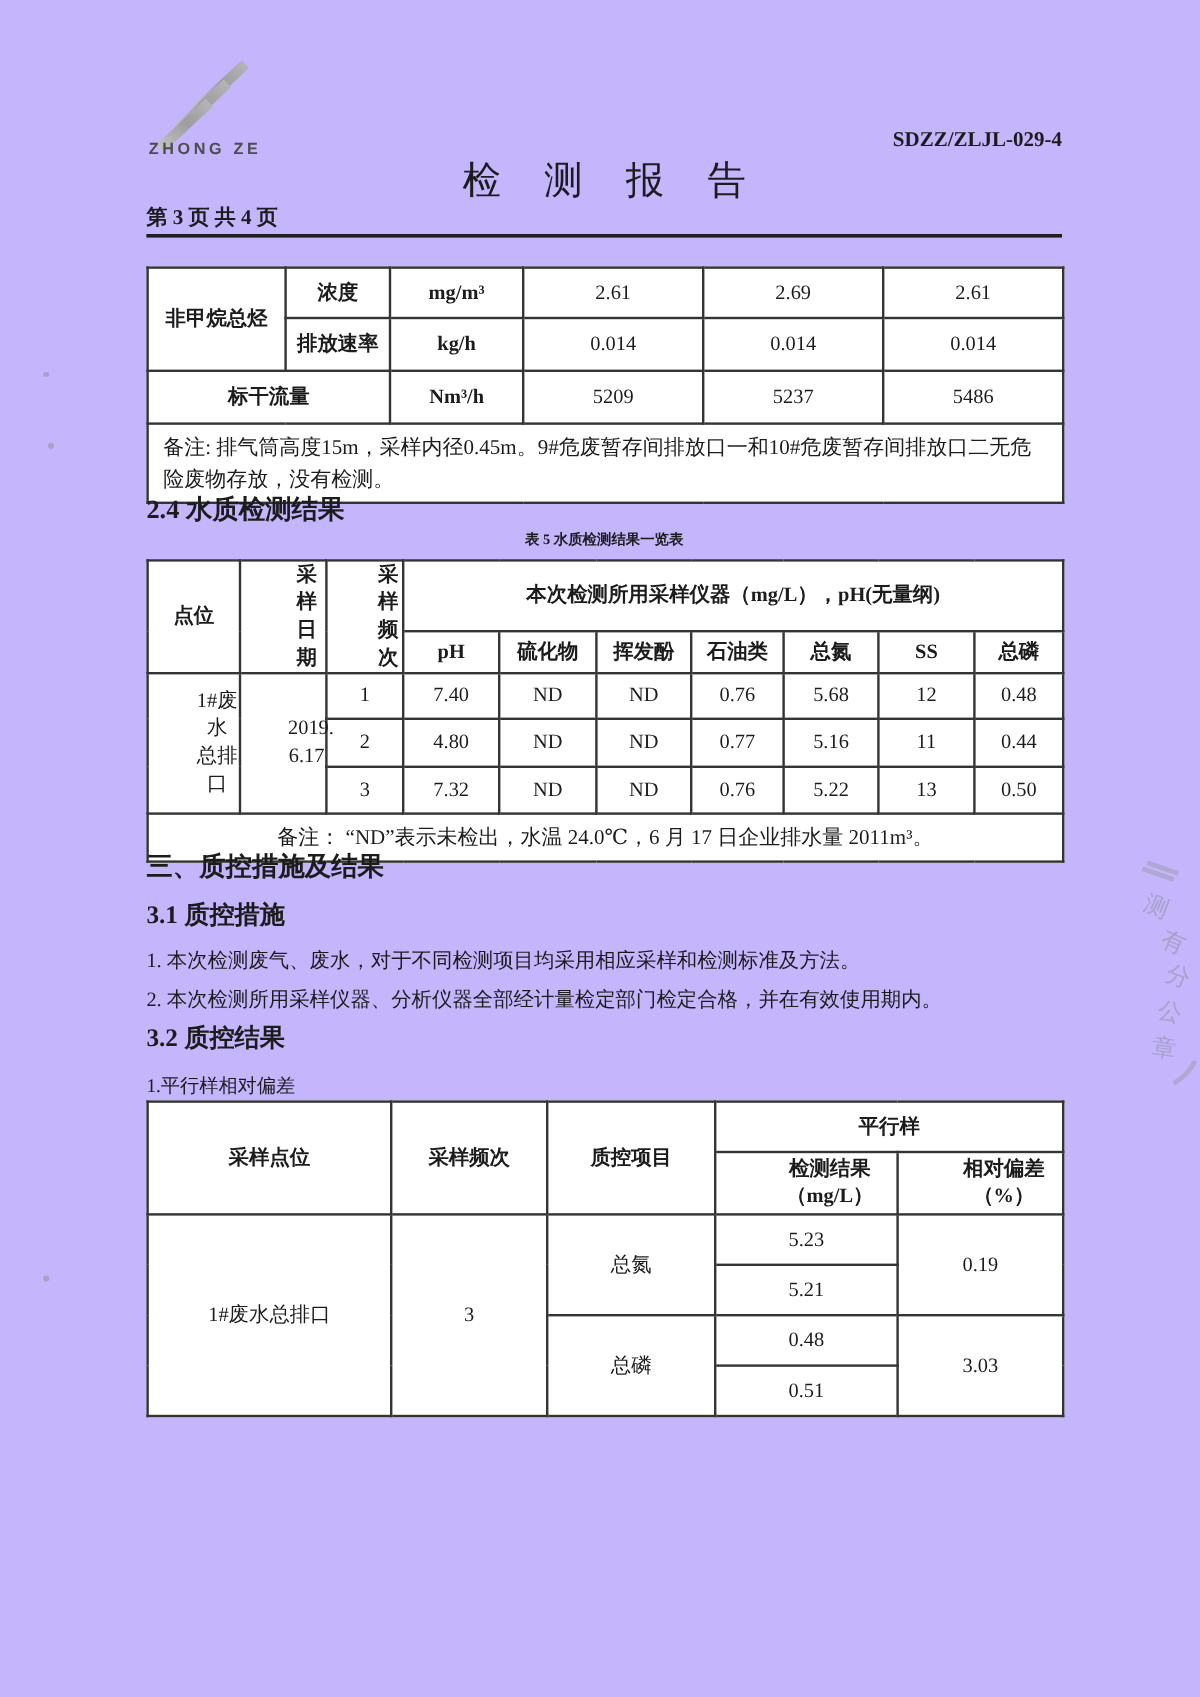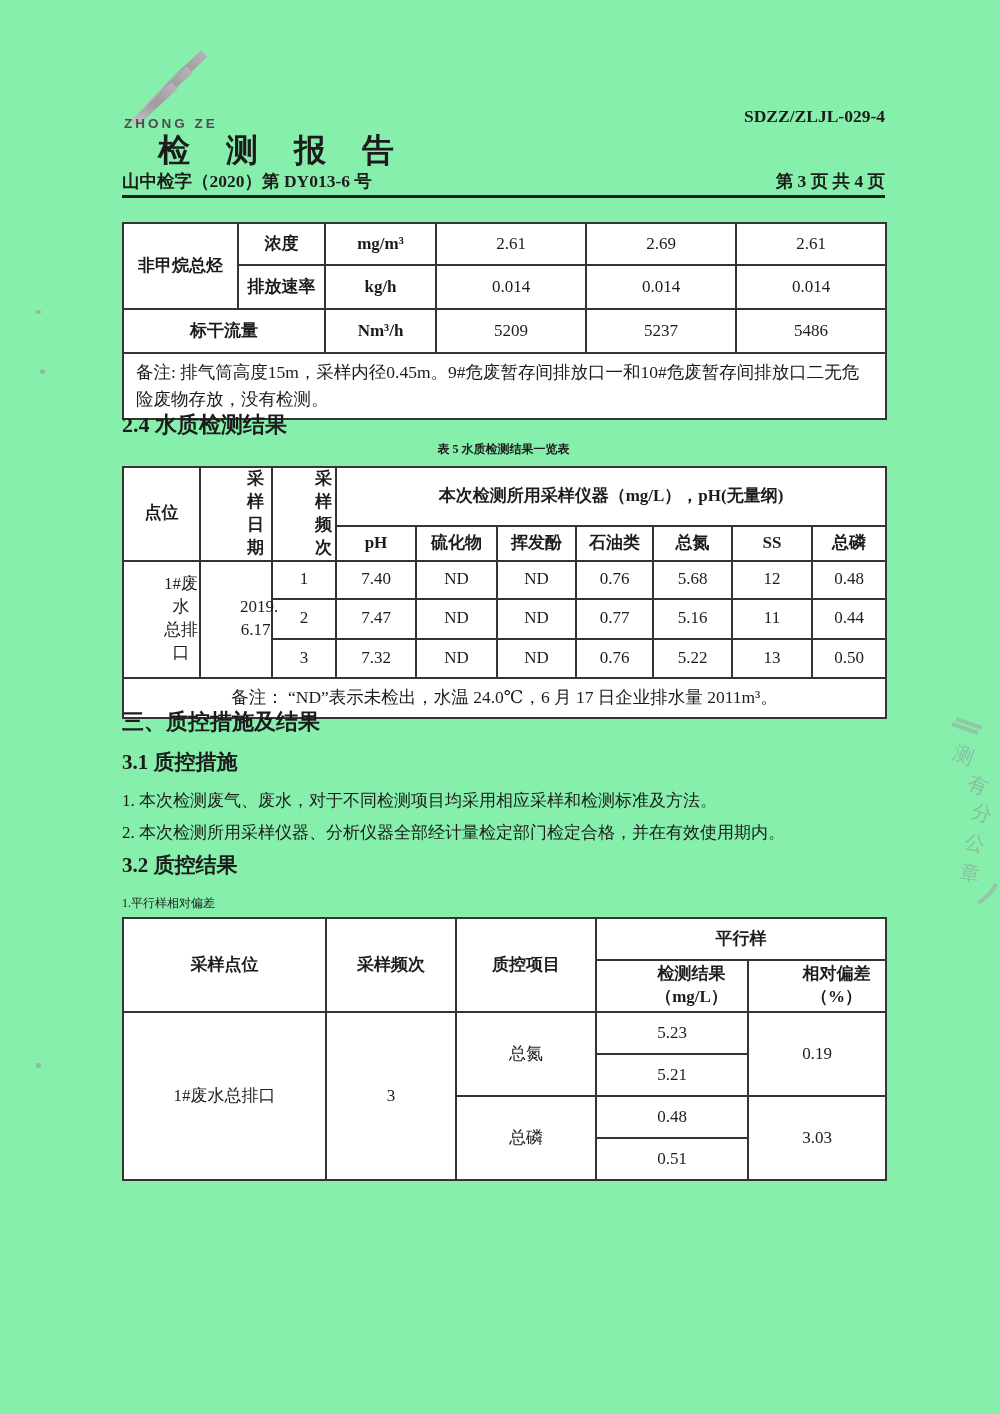--- a/index.html
+++ b/index.html
@@ -1,34 +1,34 @@
 <!DOCTYPE html>
 <html><head>
 <meta charset="utf-8">
 <style>
   html,body{margin:0;padding:0;background:#ffffff;}
   .page{
-    position:relative;width:1000px;height:1414px;background:#86efac;overflow:hidden;
+    position:relative;width:1000px;height:1414px;background:#c4b5fd;overflow:hidden;
     font-family:"Liberation Serif","DejaVu Serif",serif;color:#1c1c1c;
   }
   
   .logo{position:absolute;left:112px;top:64px;width:140px;height:70px;}
   .logo .stripes{position:absolute;left:0;top:0;width:110px;height:52px;}
   .stripe{position:absolute;width:56px;height:9px;background:linear-gradient(90deg,#c2c2c2,#9d9da0 55%,#b5b5b7);transform:rotate(-43deg);border-radius:1px;}
   .stripe.s1{left:44px;top:4px;}
   .stripe.s2{left:29px;top:20px;}
   .stripe.s3{left:14px;top:36px;}
   .logo .logo-text{
     position:absolute;left:12px;top:52px;font-family:"Liberation Sans","DejaVu Sans",sans-serif;
     font-size:13.5px;font-weight:bold;letter-spacing:3px;color:#4d4d4f;
   }
   .doc-code{position:absolute;top:106px;left:122px;width:763px;text-align:right;font-weight:bold;font-size:17.5px;}
   .title{
-    position:absolute;top:129px;left:122px;width:763px;text-align:left;
-    font-size:32px;font-weight:bold;letter-spacing:36px;text-indent:36px;white-space:nowrap;
+    position:absolute;top:129px;left:122px;width:763px;text-align:center;
+    font-size:32px;font-weight:normal;letter-spacing:36px;text-indent:36px;white-space:nowrap;
   }
   .header-row{position:absolute;top:169px;left:122px;width:763px;display:flex;justify-content:space-between;font-weight:bold;font-size:17.5px;}
   .header-rule{position:absolute;top:195px;left:122px;width:763px;height:3px;background:#1f1f1f;}
   
   table{border-collapse:collapse;table-layout:fixed;position:absolute;left:122px;width:763px;background:#fff;}
   td,th{border:2px solid #343434;text-align:center;vertical-align:middle;padding:0;font-size:17px;font-weight:normal;line-height:1.35;}
   th{font-weight:bold;}
   .lbl{font-weight:bold;}
   .two-line span{display:block;padding-left:39px;}
   .note-cell{text-align:left;padding:5px 12px;font-size:17.5px;line-height:27px;height:52px;}
@@ -36,21 +36,21 @@
   
   .gas-table{top:222px;}
   .sec-24{position:absolute;top:410px;left:122px;font-size:22px;font-weight:bold;}
   .tbl5-caption{position:absolute;top:441px;left:122px;width:763px;text-align:center;font-size:12px;font-weight:bold;}
   .water-table{top:466px;}
   .sec-3{position:absolute;top:707px;left:122px;font-size:22px;font-weight:bold;}
   .sec-31{position:absolute;top:748px;left:122px;font-size:21px;font-weight:bold;}
   .qc-items{position:absolute;top:788px;left:122px;width:763px;font-size:17px;}
   .qc-items div{margin-bottom:7px;line-height:25px;}
   .sec-32{position:absolute;top:851px;left:122px;font-size:21px;font-weight:bold;}
-  .subtitle{position:absolute;top:895px;left:122px;font-size:12px;}
+  .subtitle{position:absolute;top:895px;left:122px;font-size:16px;}
   .qc-table{top:917px;}
   
   .stamp{position:absolute;top:700px;right:0;width:62px;height:212px;pointer-events:none;}
   .speck{position:absolute;border-radius:50%;background:#8f8f93;opacity:.55;}
   .speck.a{left:36px;top:310px;width:5px;height:4px;}
   .speck.b{left:40px;top:369px;width:5px;height:5px;}
   .speck.c{left:36px;top:1063px;width:5px;height:5px;}
 </style>
 </head>
 <body>
@@ -63,21 +63,20 @@
       <div class="stripe s2"></div>
       <div class="stripe s3"></div>
     </div>
     <div class="logo-text">ZHONG ZE</div>
   </div>
 
   <div class="doc-code">SDZZ/ZLJL-029-4</div>
   <div class="title">检测报告</div>
 
   <div class="header-row">
-    <span>山中检字（2020）第 DY013-6 号</span>
     <span>第 3 页  共 4 页</span>
   </div>
   <div class="header-rule"></div>
 
   <table class="gas-table">
     <colgroup>
       <col style="width:115px">
         <col style="width:87px">
         <col style="width:111px">
       <col style="width:150px">
@@ -164,21 +163,21 @@
       <td>7.40</td>
       <td>ND</td>
       <td>ND</td>
       <td>0.76</td>
       <td>5.68</td>
       <td>12</td>
       <td>0.48</td>
     </tr>
     <tr style="height:40px">
       <td>2</td>
-      <td>7.47</td>
+      <td>4.80</td>
       <td>ND</td>
       <td>ND</td>
       <td>0.77</td>
       <td>5.16</td>
       <td>11</td>
       <td>0.44</td>
     </tr>
     <tr style="height:39px">
       <td>3</td>
       <td>7.32</td>

